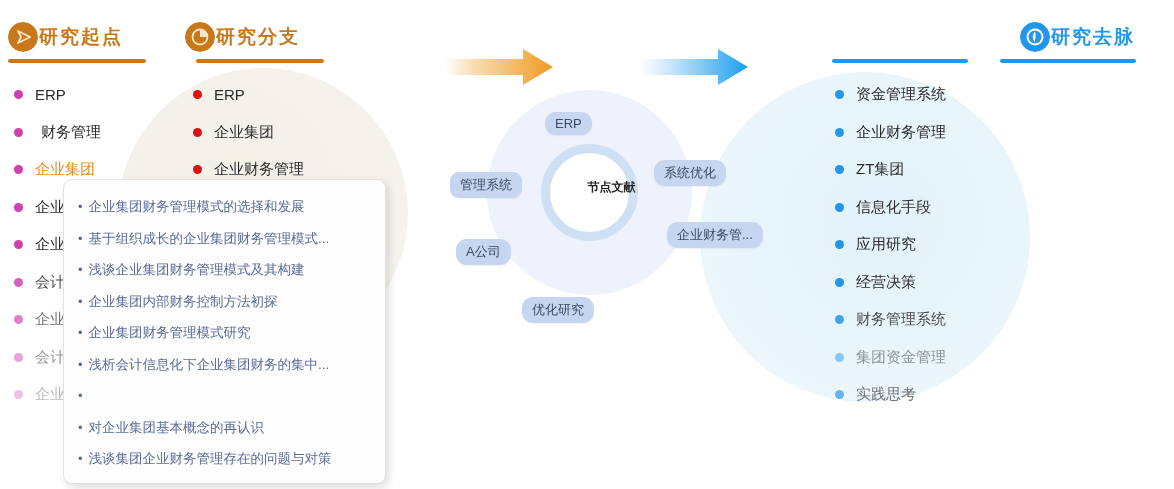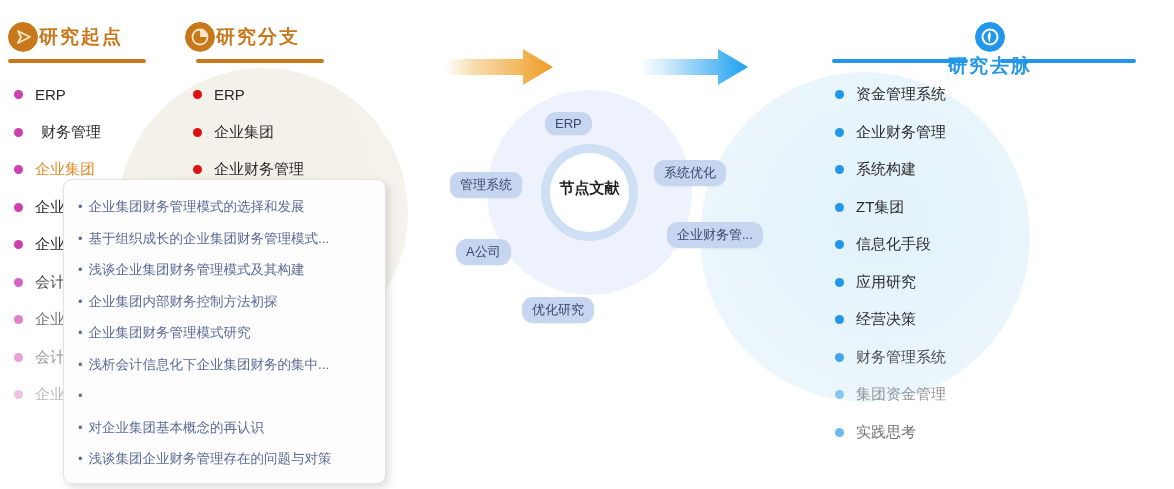--- a/index.html
+++ b/index.html
@@ -51,22 +51,22 @@
   
   .arrow{position:absolute;}
 
   
   .tag{
     position:absolute;background:#c6d5f0;color:#3b4a66;
     font-size:13px;border-radius:11px;padding:4px 10px;white-space:nowrap;
     box-shadow:0 1px 2px rgba(0,0,0,.06);
   }
   .center-label{
-    position:absolute;left:541px;top:179px;width:97px;
-    text-align:center;font-size:15px;font-weight:bold;color:#222;
+    position:absolute;left:563px;top:179px;width:97px;
+    text-align:center;font-size:12px;font-weight:bold;color:#222;
   }
 
   
   .popup{
     position:absolute;left:63px;top:179px;width:323px;height:305px;
     background:#fdfdfd;border:1px solid #e2e2e2;border-radius:9px;
     box-shadow:3px 4px 9px rgba(0,0,0,.13);
     box-sizing:border-box;padding:11px 14px 8px 14px;
   }
   .popup-item{
@@ -100,21 +100,21 @@
       <circle cx="15" cy="15" r="15" fill="#c8781a"></circle>
       <circle cx="15" cy="15" r="7.5" fill="none" stroke="#fbe6c8" stroke-width="1.8"></circle>
       <path d="M15 15 L15 7.5 A7.5 7.5 0 0 1 22.5 15 Z" fill="#fbe6c8"></path>
     </svg>
     <span class="hdr-title">研究分支</span>
   </div>
   <div class="hdr-rule" style="left:196px;top:59px;width:128px;background:#c8781a;"></div>
 
   <div class="hdr-rule" style="left:832px;top:59px;width:136px;background:#2196ea;"></div>
 
-  <div class="col-header blue" style="left:948px;top:22px;flex-direction:column;">
+  <div class="col-header blue" style="left:1020px;top:22px;">
     <svg class="hdr-icon" viewBox="0 0 30 30">
       <circle cx="15" cy="15" r="15" fill="#2196ea"></circle>
       <circle cx="15" cy="15" r="8.5" fill="#ffffff"></circle>
       <circle cx="15" cy="15" r="6.5" fill="#2196ea"></circle>
       <path d="M15 9.5 C12 12.5 12 17 15 20.5 C15 17 16.5 13 15 9.5 Z" fill="#ffffff"></path>
     </svg>
     <span class="hdr-title">研究去脉</span>
   </div>
   <div class="hdr-rule" style="left:1000px;top:59px;width:136px;background:#2196ea;"></div>
 
@@ -171,24 +171,20 @@
       </div>
     </div>
   <div class="list" id="list-branch" style="left:835px;top:76px;">
       <div class="list-item" style="opacity: 1;">
         <span class="dot" style="background: rgb(33, 150, 234);"></span>
         <span class="li-text">资金管理系统</span>
       </div>
       <div class="list-item" style="opacity: 1;">
         <span class="dot" style="background: rgb(33, 150, 234);"></span>
         <span class="li-text">企业财务管理</span>
-      </div>
-      <div class="list-item" style="opacity: 1;">
-        <span class="dot" style="background: rgb(33, 150, 234);"></span>
-        <span class="li-text">系统构建</span>
       </div>
       <div class="list-item" style="opacity: 1;">
         <span class="dot" style="background: rgb(33, 150, 234);"></span>
         <span class="li-text">ZT集团</span>
       </div>
       <div class="list-item" style="opacity: 1;">
         <span class="dot" style="background: rgb(33, 150, 234);"></span>
         <span class="li-text">信息化手段</span>
       </div>
       <div class="list-item" style="opacity: 1;">

